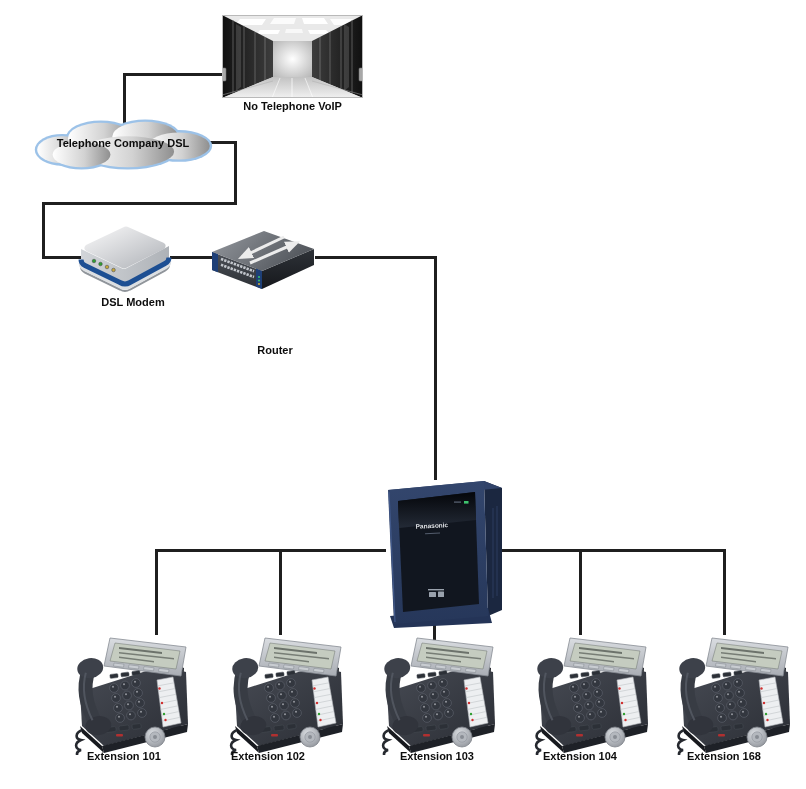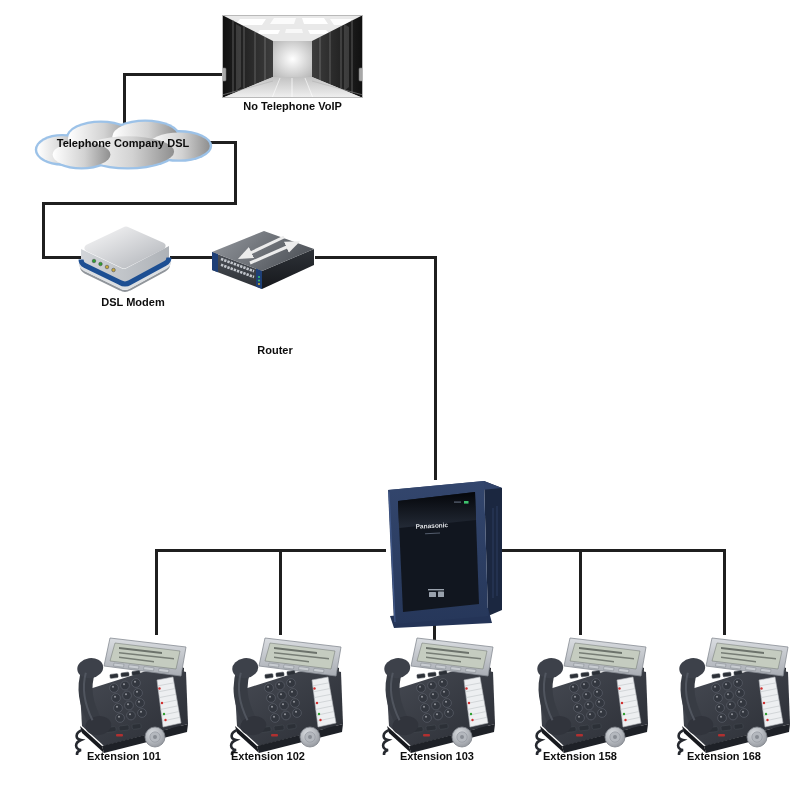--- a/index.html
+++ b/index.html
@@ -688,16 +688,16 @@
         <ellipse cx="36" cy="96" rx="13" ry="9.5" fill="#31343c"></ellipse>
         <path d="M31,42 C25,56 25,72 31,90" stroke="#565b65" stroke-width="2" fill="none" opacity="0.8"></path>
       </g>
       <path d="M24,100 c-7,3 -7,9 -1,10 c-7,3 -6,9 0,10 c-6,2 -5,7 1,8 l9,1" stroke="#26292f" stroke-width="2.6" fill="none"></path>
     </svg>
   </div>
 
   <div class="lbl" style="left:64px;top:750px;width:120px;">Extension 101</div>
   <div class="lbl" style="left:208px;top:750px;width:120px;">Extension 102</div>
   <div class="lbl" style="left:377px;top:750px;width:120px;text-align:center;">Extension 103</div>
-  <div class="lbl" style="left:520px;top:750px;width:120px;">Extension 158</div>
+  <div class="lbl" style="left:520px;top:750px;width:120px;">Extension 104</div>
   <div class="lbl" style="left:664px;top:750px;width:120px;">Extension 168</div>
 
 </div>
 
 </body></html>

